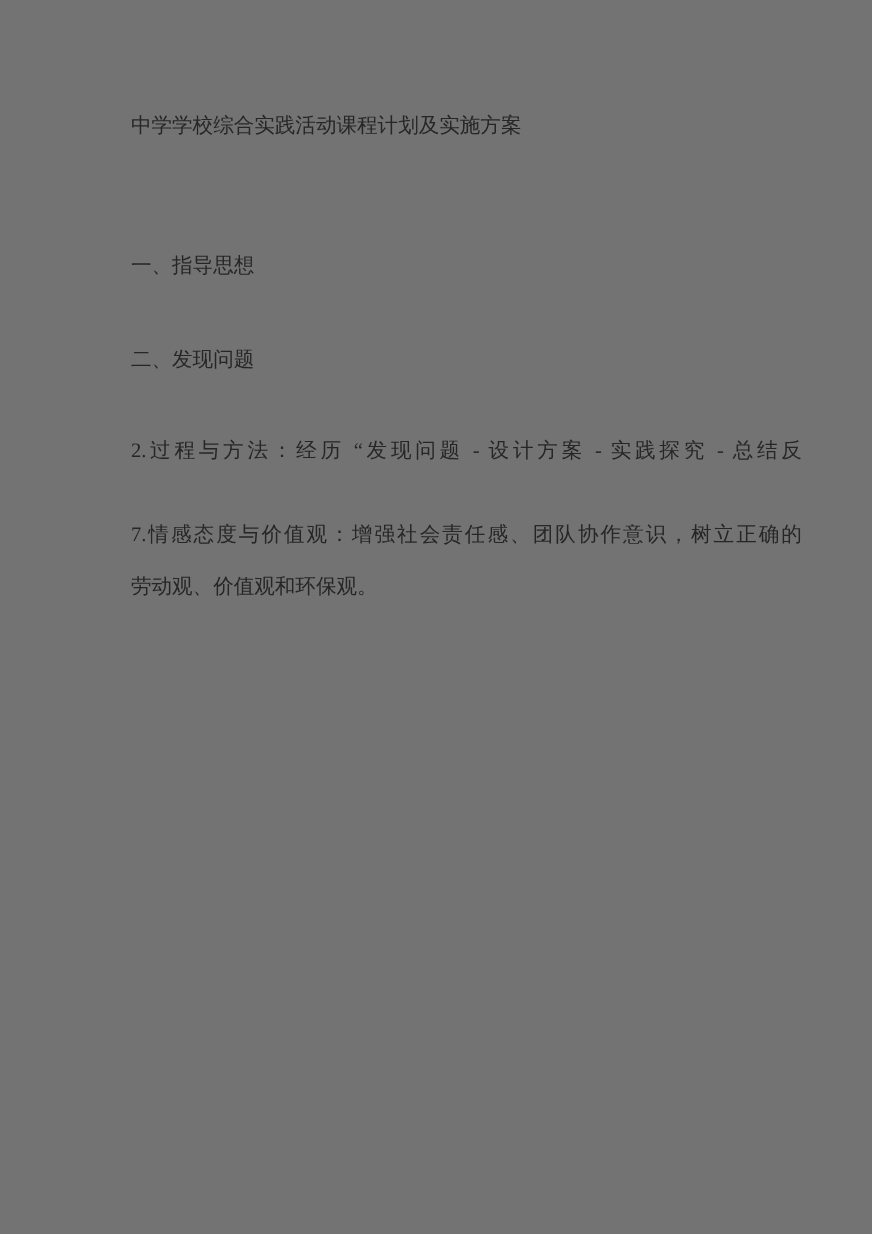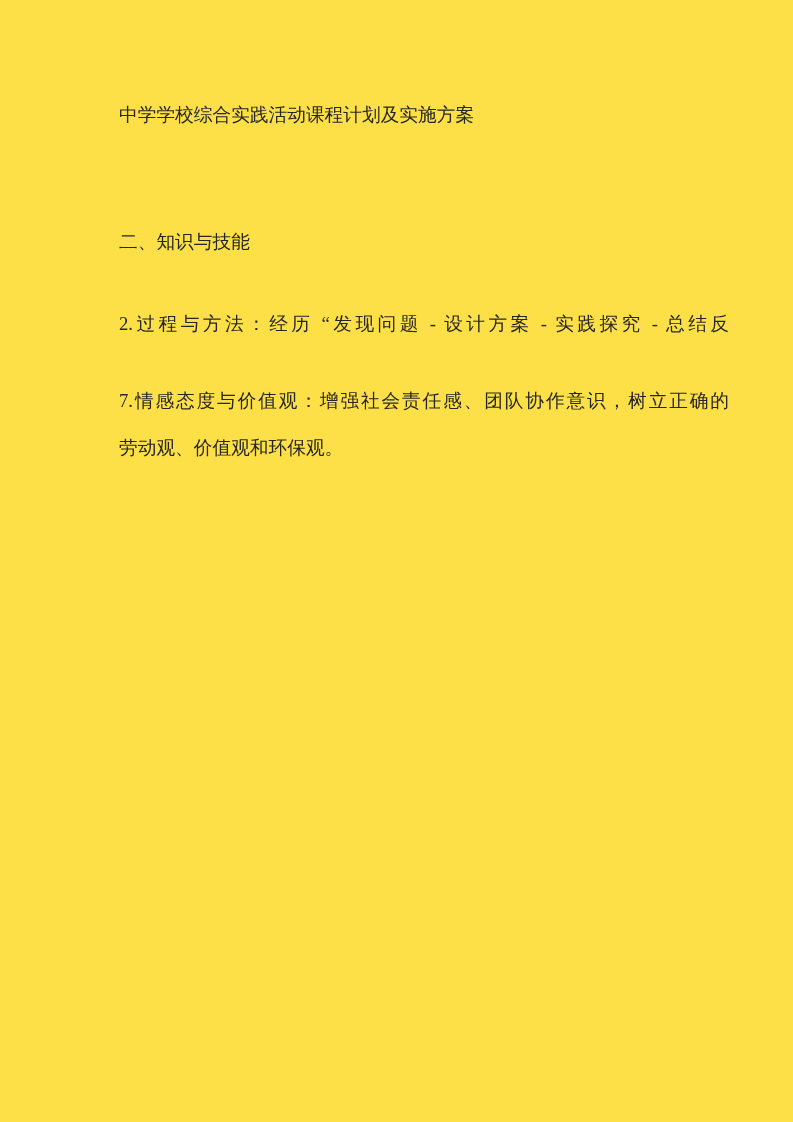--- a/index.html
+++ b/index.html
@@ -6,21 +6,21 @@
     margin: 0;
     padding: 0;
     background: #ffffff;
   }
   .page {
     position: relative;
     width: 793px;
     height: 1122px;
     box-sizing: border-box;
     padding: 91px 64px 0 119px;
-    background: #fde047;
+    background: #737373;
     overflow: hidden;
     font-family: "Liberation Serif", "DejaVu Serif", serif;
     font-size: 18.7px;
     color: #262626;
   }
   .block { margin: 0; }
   .line {
     height: 47px;
     line-height: 47px;
     white-space: nowrap;
@@ -40,24 +40,27 @@
 </style>
 </head>
 <body>
 
 <div class="page">
 
   <div class="block mA">
     <div class="line">中学学校综合实践活动课程计划及实施方案</div>
   </div>
 
+  <div class="block mB">
+    <div class="line">一、指导思想</div>
+  </div>
 
 
   <div class="block mD">
-    <div class="line">二、知识与技能</div>
+    <div class="line">二、发现问题</div>
   </div>
 
 
 
   <div class="block mF">
     <div class="line jline">2.过程与方法：经历 “发现问题 - 设计方案 - 实践探究 - 总结反</div>
   </div>
 
   <div class="block">
     <div class="line jline">7.情感态度与价值观：增强社会责任感、团队协作意识，树立正确的</div>

